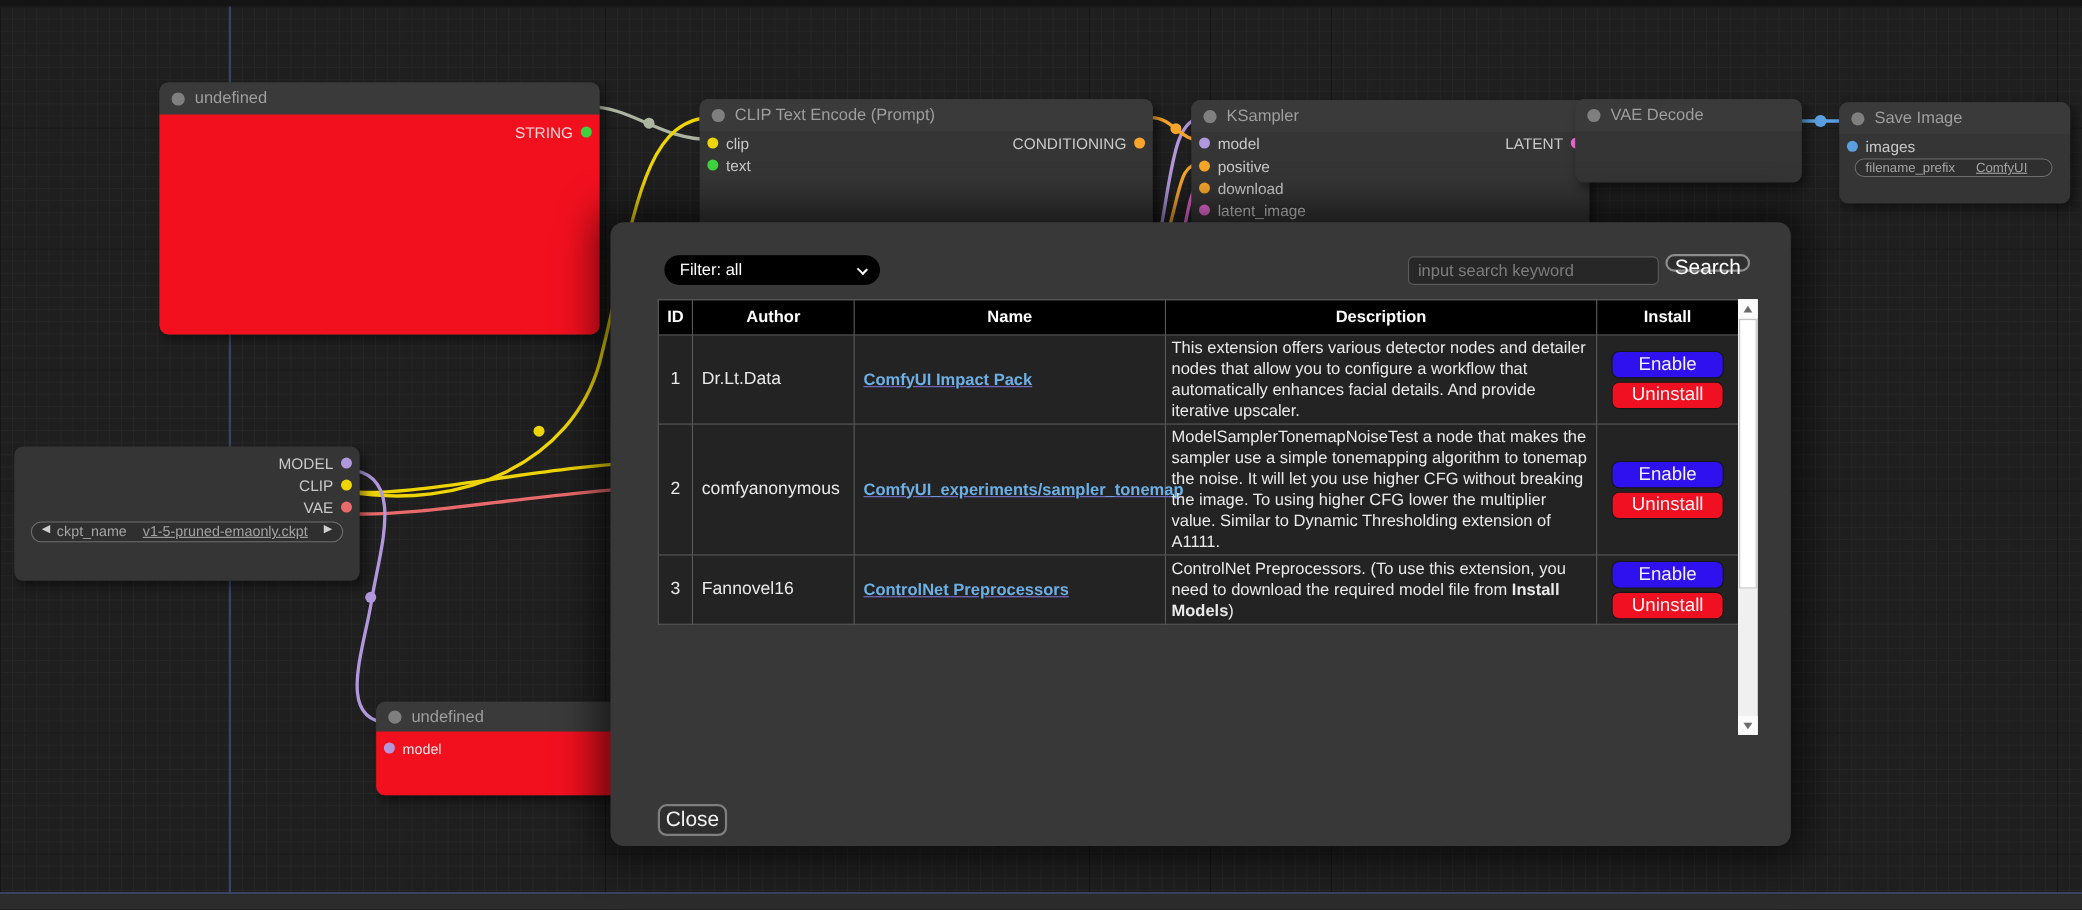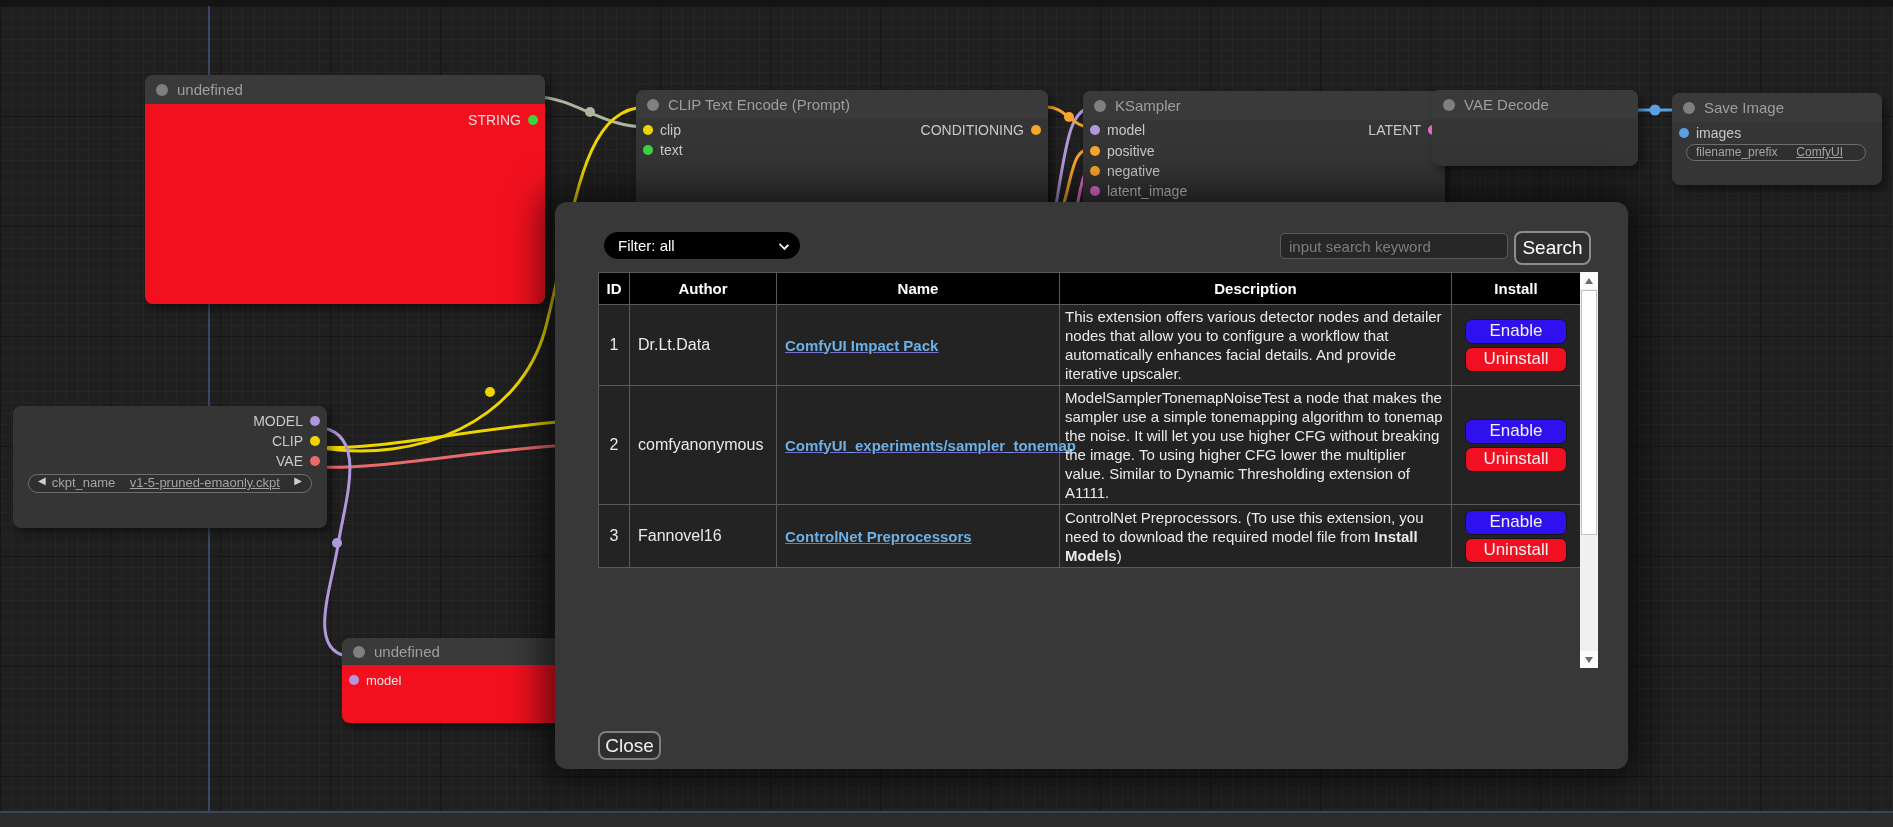--- a/index.html
+++ b/index.html
@@ -53,21 +53,21 @@
   .filter-wrap { position:absolute; left:49px; top:30px; width:196px; height:27px; }
   #filter-select { width:196px; height:27px; background:#000; color:#fff; border:1px solid #000;
             border-radius:14px; padding:0 28px 0 13px; font-size:15px;
             appearance:none; -webkit-appearance:none; font-family:"Liberation Sans",sans-serif; }
   .chev { position:absolute; right:12px; top:9px; width:8px; height:8px;
           border-right:2px solid #fff; border-bottom:2px solid #fff; transform:rotate(45deg) scale(1,.8); pointer-events:none; }
   #search-input { position:absolute; left:725px; top:31px; width:228px; height:26px;
             background:#272727; border:1px solid #5a5a5a; border-radius:5px; color:#cfcfcf;
             font-size:15px; padding:0 8px; font-family:"Liberation Sans",sans-serif; }
   #search-input::placeholder { color:#7d7d7d; }
-  #search-btn { position:absolute; left:959px; top:29px; width:77px; height:34px;
+  #search-btn { position:absolute; left:959px; top:29px; width:77px; height:16px;
             background:#2e2e2e; border:2px solid #8d8d8d; border-radius:8px; color:#fff;
             font-size:19px; cursor:pointer; font-family:"Liberation Sans",sans-serif; }
   #ext-table { position:absolute; left:43px; top:70px; width:982px; border-collapse:collapse;
             table-layout:fixed; }
   #ext-table th { background:#000; color:#fff; font-weight:bold; font-size:15px; height:32px;
             border:1px solid #595959; padding:0 2px; }
   #ext-table td { background:#232323; color:#eaeaea; border:1px solid #595959; vertical-align:middle; }
   td.c-id { text-align:center; font-size:16px; }
   td.c-author { padding-left:8px; font-size:16px; }
   td.c-name { padding-left:8px; font-size:15px; }
@@ -172,21 +172,21 @@
       <div class="port in" style="top:3px">
           <span class="pdot" style="background:#b198dc"></span>
           <span>model</span>
         </div>
       <div class="port in" style="top:24px">
           <span class="pdot" style="background:#f7a62b"></span>
           <span>positive</span>
         </div>
       <div class="port in" style="top:44px">
           <span class="pdot" style="background:#f7a62b"></span>
-          <span>negative</span>
+          <span>download</span>
         </div>
       <div class="port in" style="top:64px">
           <span class="pdot" style="background:#ef6dd8"></span>
           <span>latent_image</span>
         </div>
       <div class="port out" style="top:3px">
           <span>LATENT</span>
           <span class="pdot" style="background:#ef6dd8"></span>
         </div>
       <div class="widget" style="left:10px;top:83px;width:293px">

